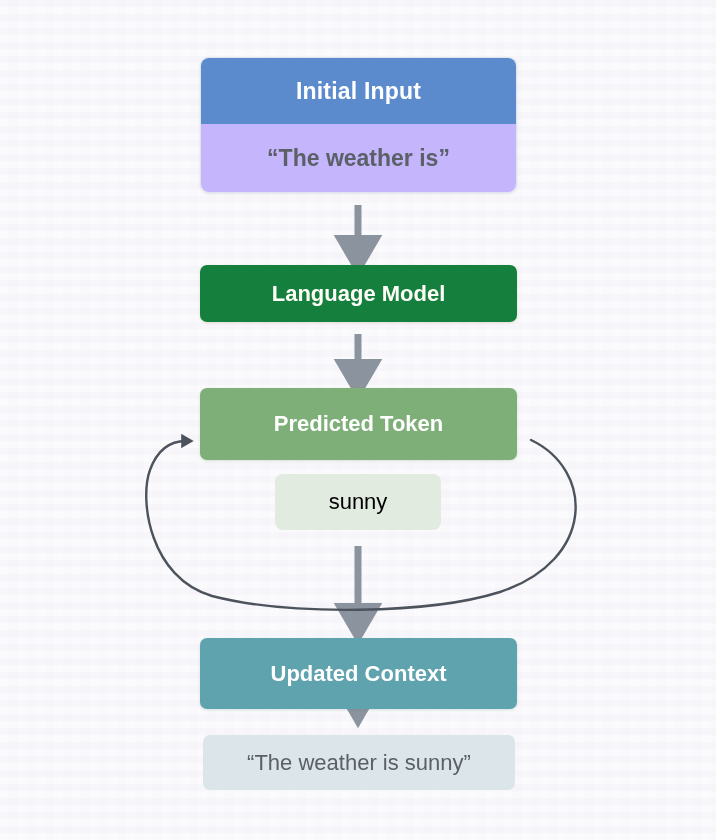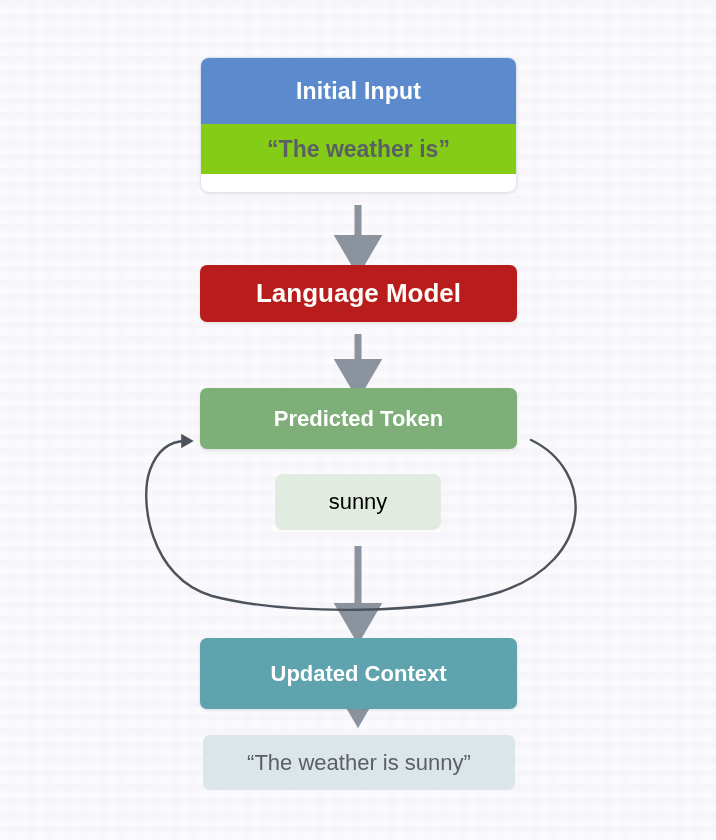--- a/index.html
+++ b/index.html
@@ -58,50 +58,50 @@
     background: #5b8bcc;
     color: #ffffff;
     font-size: 23px;
     font-weight: bold;
     letter-spacing: 0.2px;
     display: flex;
     align-items: center;
     justify-content: center;
   }
   #initial-input-body {
-    height: 50px;
-    background: #84cc16;
+    height: 69px;
+    background: #c4b5fd;
     color: #5a6066;
     font-size: 23px;
     font-weight: bold;
     display: flex;
     align-items: center;
     justify-content: center;
   }
 
   
   #language-model-box {
     left: 200px;
     top: 265px;
     width: 317px;
     height: 57px;
     border-radius: 7px;
-    background: #b91c1c;
+    background: #15803d;
     color: #fffdf8;
-    font-size: 26px;
+    font-size: 22px;
     font-weight: bold;
     box-shadow: 0 1px 3px rgba(150,120,60,0.20);
   }
 
   
   #predicted-token-box {
     left: 200px;
     top: 388px;
     width: 317px;
-    height: 61px;
+    height: 72px;
     border-radius: 7px;
     background: #7faf79;
     color: #ffffff;
     font-size: 22px;
     font-weight: bold;
     box-shadow: 0 1px 3px rgba(90,130,85,0.20);
   }
 
   
   #sunny-box {

